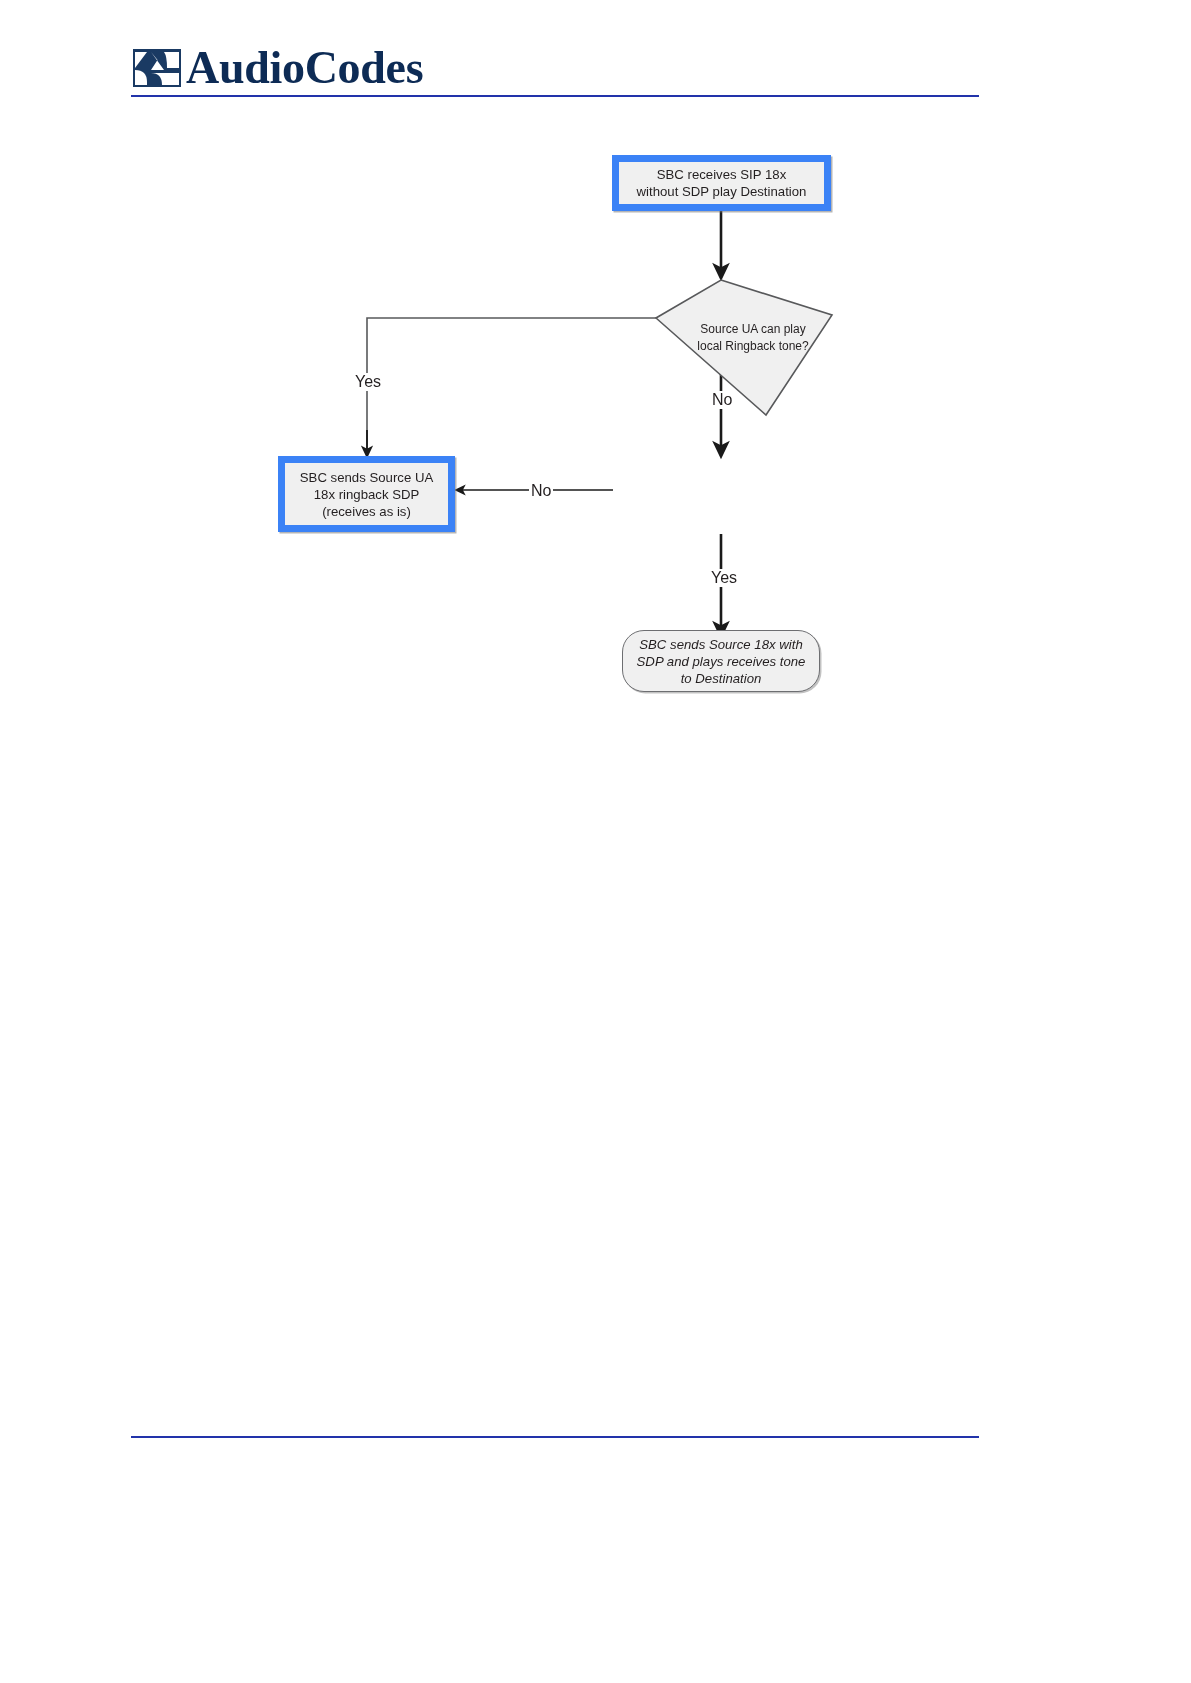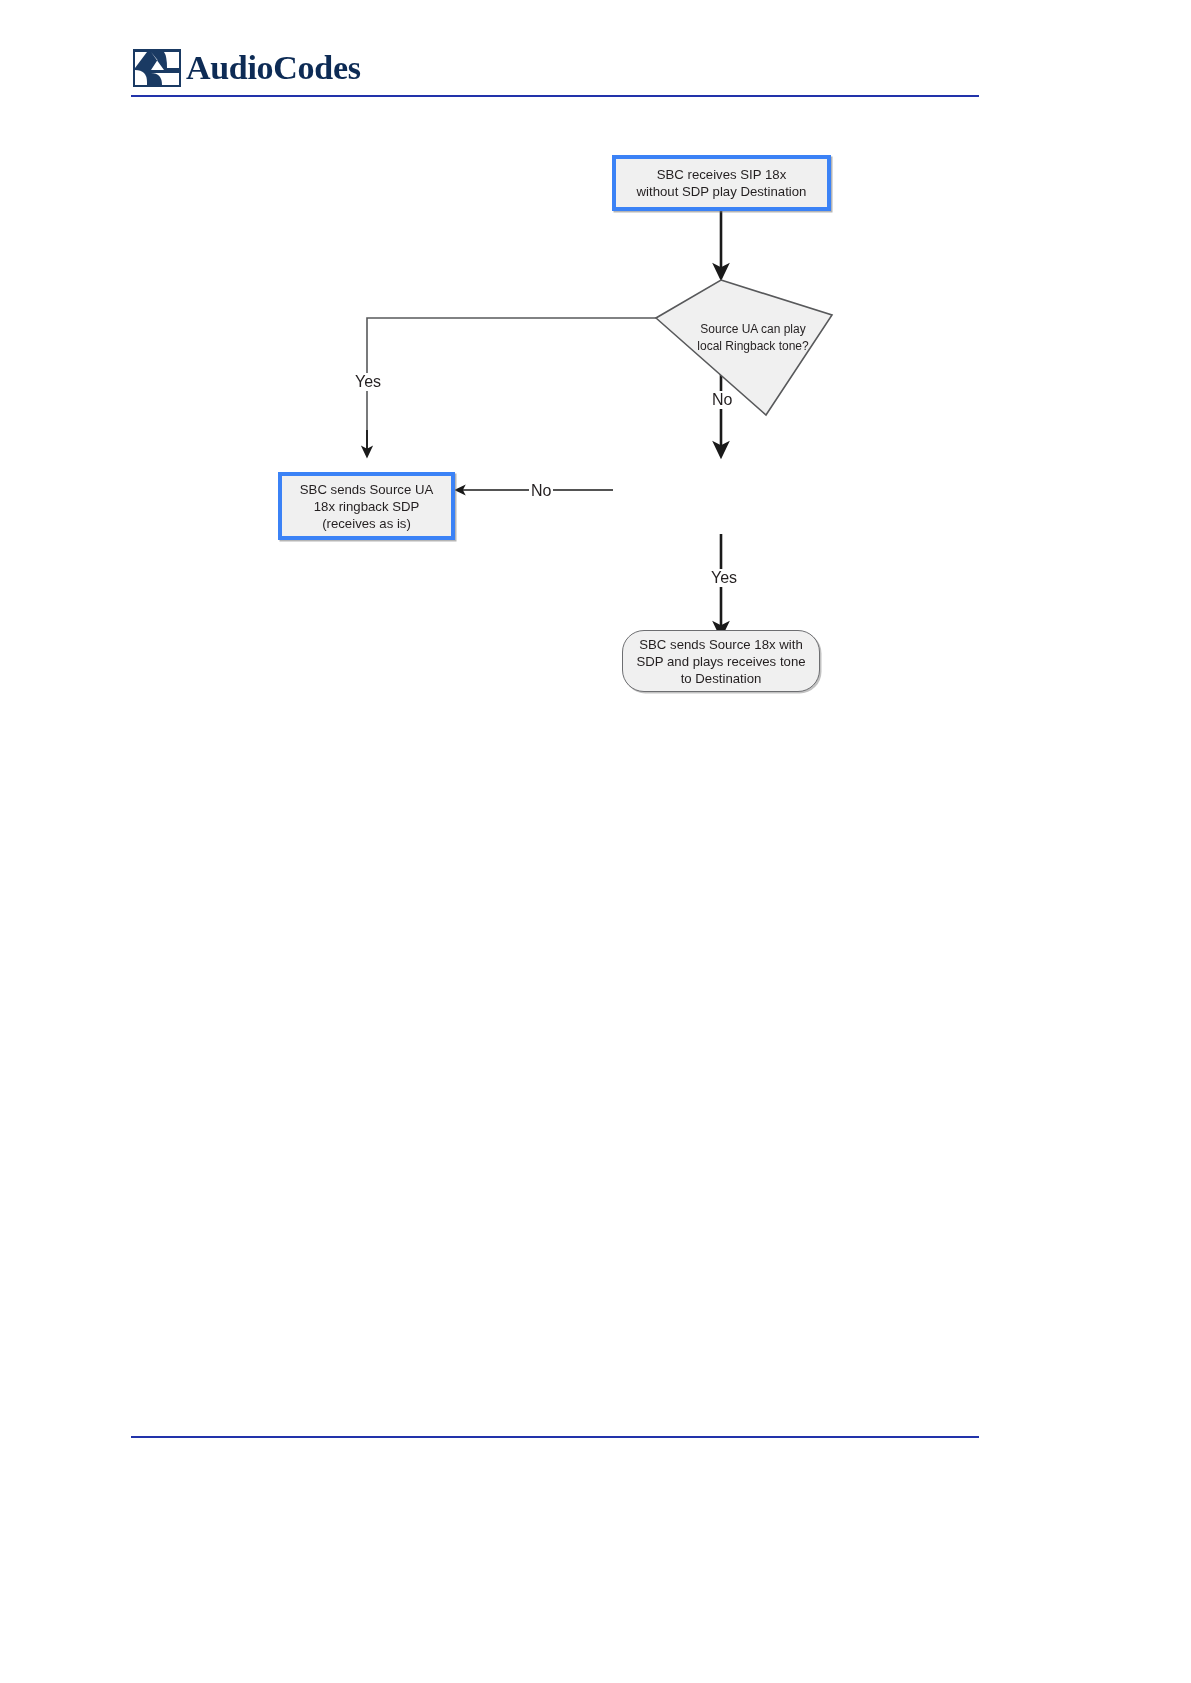--- a/index.html
+++ b/index.html
@@ -36,21 +36,21 @@
     align-items: center;
   }
   #logo-mark {
     width: 52px;
     height: 44px;
     position: relative;
     margin-right: 3px;
   }
   #brand-wordmark {
     font-family: "Liberation Serif", serif;
-    font-size: 34px;
+    font-size: 46px;
     font-weight: bold;
     color: #0d2b55;
     letter-spacing: -0.3px;
     line-height: 1;
     white-space: nowrap;
   }
   #header-rule {
     position: absolute;
     left: 131px;
     top: 95px;
@@ -84,28 +84,29 @@
     align-items: center;
     justify-content: center;
     text-align: center;
     color: #231f20;
     font-size: 13.2px;
     line-height: 17px;
     font-family: "Liberation Sans", sans-serif;
   }
   .rect-node {
     background: #f0f0f0;
-    border: 4px solid #3b82f6;
+    border: 7px solid #3b82f6;
     box-shadow: 1.5px 1.5px 0 rgba(120,120,120,0.55);
   }
   .rounded-node {
     background: #f0f0f0;
     border: 1px solid #6d6e71;
     border-radius: 22px;
     box-shadow: 1.5px 1.5px 0 rgba(120,120,120,0.45);
+    font-style: italic;
   }
   .diamond-wrap {
     position: absolute;
   }
   .diamond-wrap svg {
     position: absolute;
     left: 0;
     top: 0;
     overflow: visible;
   }
@@ -193,21 +194,21 @@
       <svg width="176" height="135" viewBox="0 0 176 135">
         <polygon points="65,0 176,35 110,135 0,38" fill="#f0f0f0" stroke="#58595b" stroke-width="1.6" transform="translate(0,0)"></polygon>
       </svg>
       <div class="diamond-label" style="left:18px; top:14px; width:158px; height:88px; flex-direction:column;">
         <span>Source UA can play</span>
         <span>local Ringback tone?</span>
       </div>
     </div>
 
 
-    <div class="node rect-node" style="left:278px; top:472px; width:177px; height:68px; flex-direction:column;">
+    <div class="node rect-node" style="left:278px; top:456px; width:177px; height:76px; flex-direction:column;">
       <span>SBC sends Source UA</span>
       <span>18x ringback SDP</span>
       <span>(receives as is)</span>
     </div>
 
     <div class="node rounded-node" style="left:622px; top:630px; width:198px; height:62px; flex-direction:column;">
       <span>SBC sends Source 18x with</span>
       <span>SDP and plays receives tone</span>
       <span>to Destination</span>
     </div>

